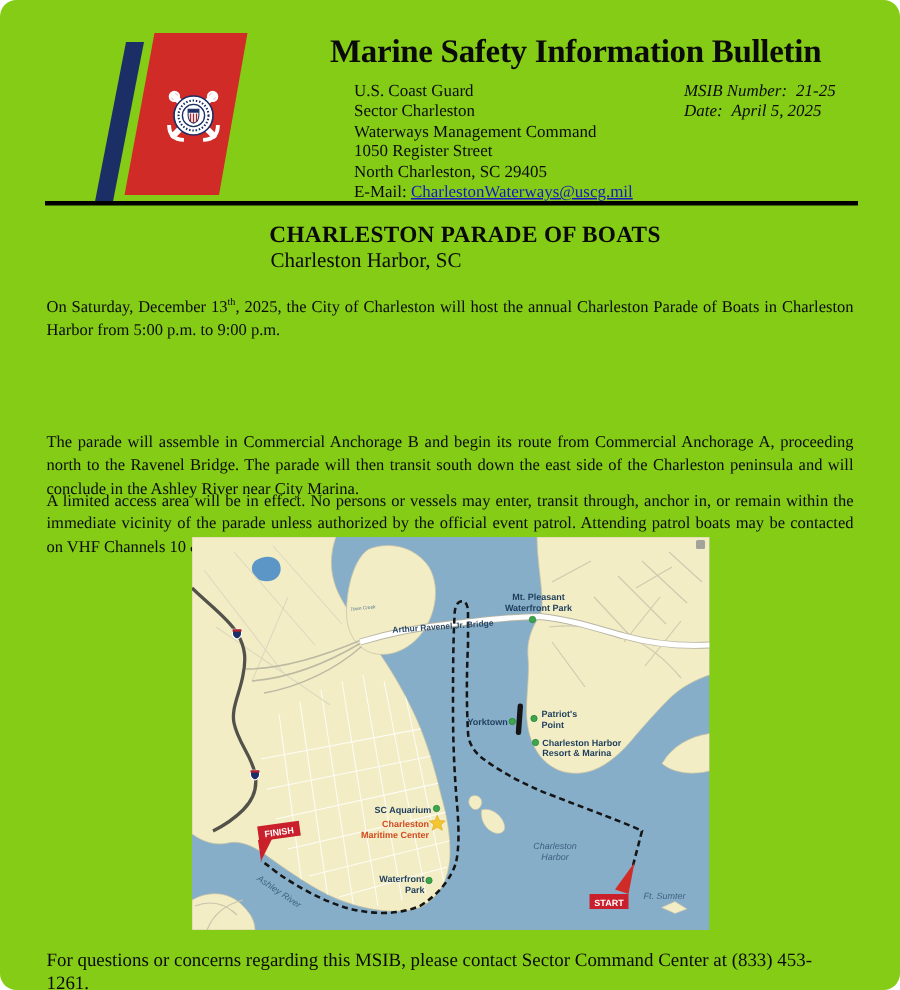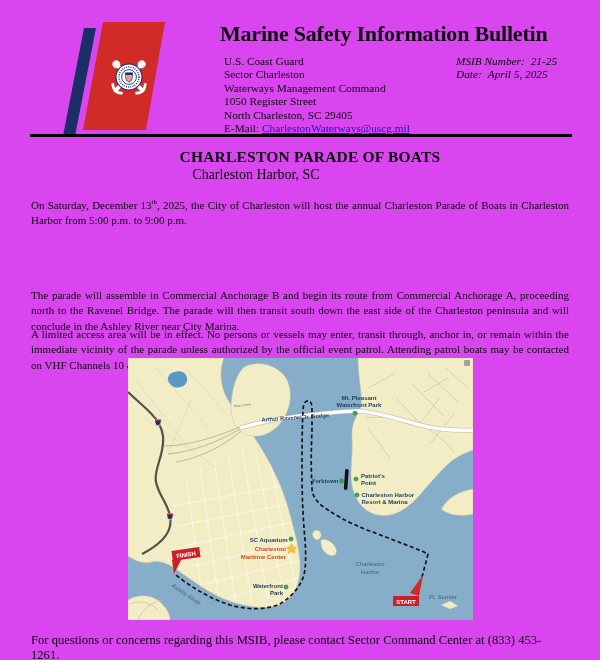--- a/index.html
+++ b/index.html
@@ -1,33 +1,33 @@
 <!DOCTYPE html>
 <html><head>
 <meta charset="utf-8">
 <style>
   html,body{margin:0;padding:0;}
   body{width:600px;height:660px;background:#ffffff;font-family:"Liberation Serif","DejaVu Serif",serif;color:#0a0a0a;}
-  .page{position:relative;width:600px;height:660px;background:#d946ef;overflow:hidden;}
+  .page{position:relative;width:600px;height:660px;background:#84cc16;overflow:hidden;border-radius:11px;}
 
   .logo{position:absolute;left:62px;top:16px;width:110px;height:122px;}
 
   .doc-title{position:absolute;left:220px;top:21px;width:340px;font-size:22px;font-weight:bold;letter-spacing:-0.2px;white-space:nowrap;}
 
-  .org-block{position:absolute;left:224px;top:55px;font-size:11.3px;line-height:13.4px;}
+  .org-block{position:absolute;left:236px;top:55px;font-size:11.3px;line-height:13.4px;}
   .org-block .email a{color:#1717c4;text-decoration:underline;margin-top:32px;}
 
   .msib-block{position:absolute;left:456px;top:55px;font-size:11.3px;line-height:13.4px;white-space:nowrap;font-style:italic;}
   .msib-block .lbl{display:inline-block;}
   .msib-block .val{display:inline-block;margin-left:6px;}
 
   .rule{position:absolute;left:30px;top:134px;width:542px;height:3px;background:#000;}
 
   .h1{position:absolute;left:10px;top:148px;width:600px;text-align:center;font-size:15.5px;font-weight:bold;letter-spacing:0.2px;}
-  .h2{position:absolute;left:0;top:167px;width:488px;text-align:center;font-size:14px;padding-left:12px;}
+  .h2{position:absolute;left:0;top:167px;width:488px;text-align:center;font-size:14px;}
 
   .body-p{position:absolute;left:31px;width:538px;font-size:11px;line-height:15.4px;text-align:justify;}
   .p1{top:198px;}
   .p2{top:244px;margin-top:44px;}
   .p3{top:298px;margin-top:29px;}
   .body-p sup{font-size:0.62em;vertical-align:super;line-height:0;}
 
   .map-wrap{position:absolute;left:128px;top:358px;width:345px;height:262px;}
   .map-wrap svg{display:block;}
 

